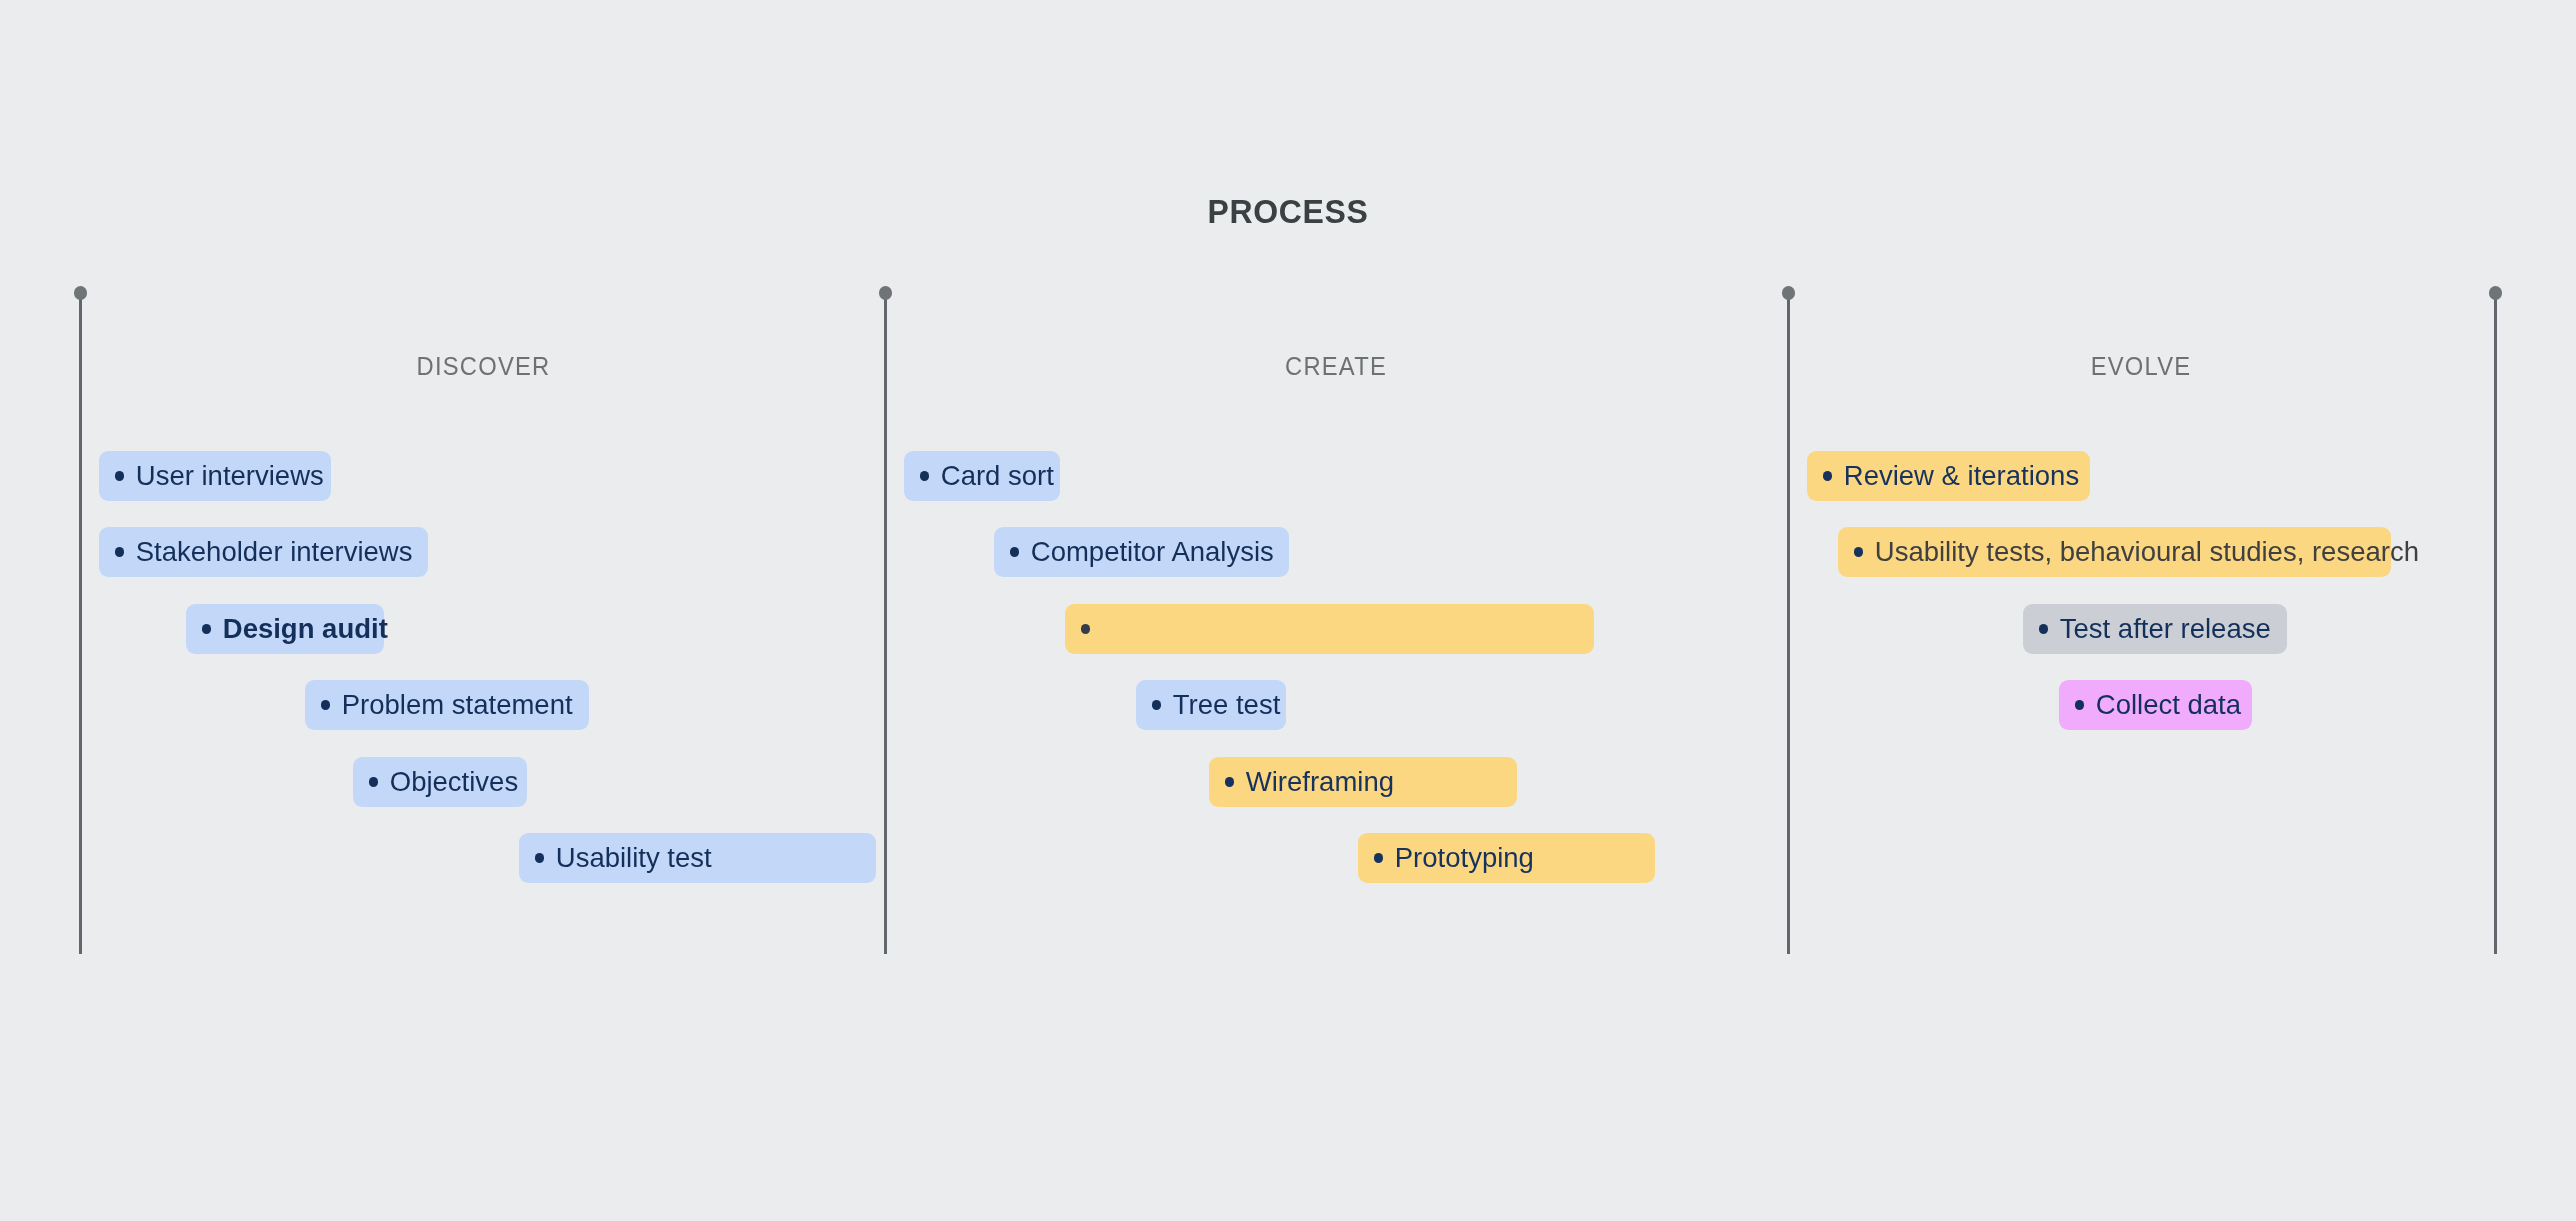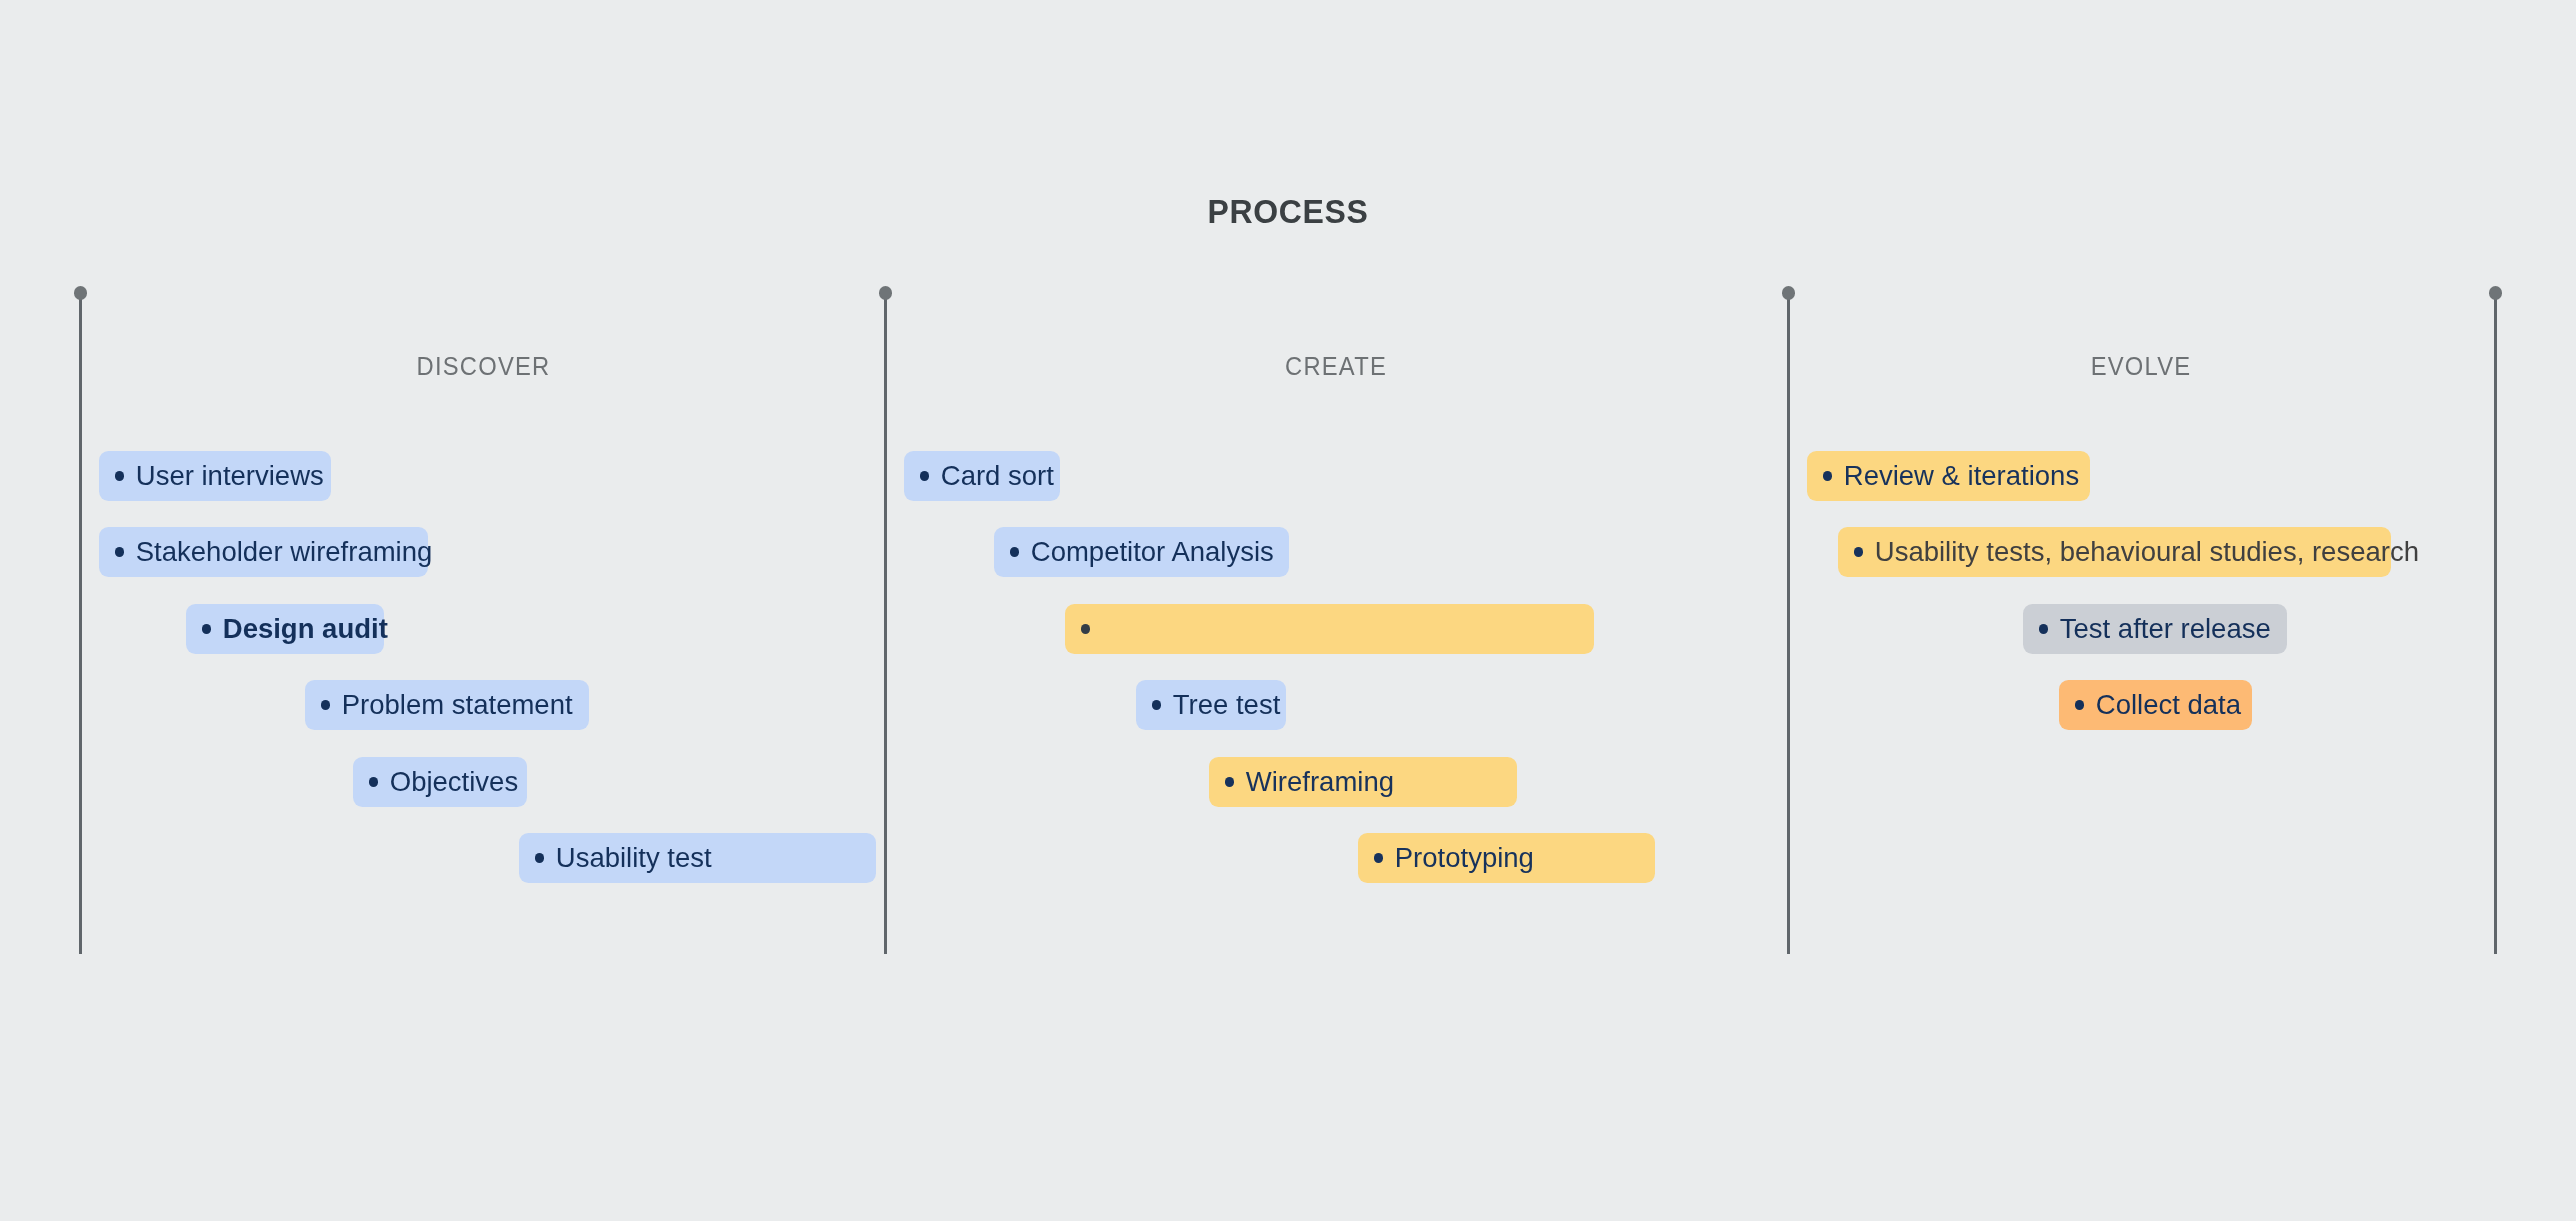--- a/index.html
+++ b/index.html
@@ -83,21 +83,21 @@
   <div class="col-label c1" style="color: rgb(109, 113, 116);">CREATE</div>
   <div class="col-label c2" style="color: rgb(109, 113, 116);">EVOLVE</div>
 
   <div id="pills">
       <div class="pill" style="left: 99px; top: 451px; width: 232px; background: rgb(195, 215, 248); color: rgb(20, 48, 90);">
         <span class="bullet" style="background: rgb(20, 48, 90);"></span>
         <span>User interviews</span>
       </div>
       <div class="pill" style="left: 99px; top: 527px; width: 329px; background: rgb(195, 215, 248); color: rgb(20, 48, 90);">
         <span class="bullet" style="background: rgb(20, 48, 90);"></span>
-        <span>Stakeholder wireframing</span>
+        <span>Stakeholder interviews</span>
       </div>
       <div class="pill" style="left: 186px; top: 604px; width: 198px; background: rgb(195, 215, 248); color: rgb(20, 48, 90); font-weight: bold;">
         <span class="bullet" style="background: rgb(20, 48, 90);"></span>
         <span>Design audit</span>
       </div>
       <div class="pill" style="left: 305px; top: 680px; width: 284px; background: rgb(195, 215, 248); color: rgb(20, 48, 90); align-items: center;">
         <span class="bullet" style="background: rgb(20, 48, 90);"></span>
         <span>Problem statement</span>
       </div>
       <div class="pill" style="left: 353px; top: 757px; width: 174px; background: rgb(195, 215, 248); color: rgb(20, 48, 90);">
@@ -136,21 +136,21 @@
         <span>Review &amp; iterations</span>
       </div>
       <div class="pill" style="left: 1838px; top: 527px; width: 553px; background: rgb(252, 215, 129); color: #404040;">
         <span class="bullet" style="background: rgb(23, 50, 92);"></span>
         <span>Usability tests, behavioural studies, research</span>
       </div>
       <div class="pill" style="left: 2023px; top: 604px; width: 264px; background: rgb(203, 207, 213); color: rgb(20, 48, 90);">
         <span class="bullet" style="background: rgb(20, 48, 90);"></span>
         <span>Test after release</span>
       </div>
-      <div class="pill" style="left: 2059px; top: 680px; width: 193px; background: #fdba74; color: rgb(20, 48, 90);">
+      <div class="pill" style="left: 2059px; top: 680px; width: 193px; background: #f0abfc; color: rgb(20, 48, 90);">
         <span class="bullet" style="background: rgb(20, 48, 90);"></span>
         <span>Collect data</span>
       </div>
     </div>
 
 
 </div>
 
 
 </body></html>

